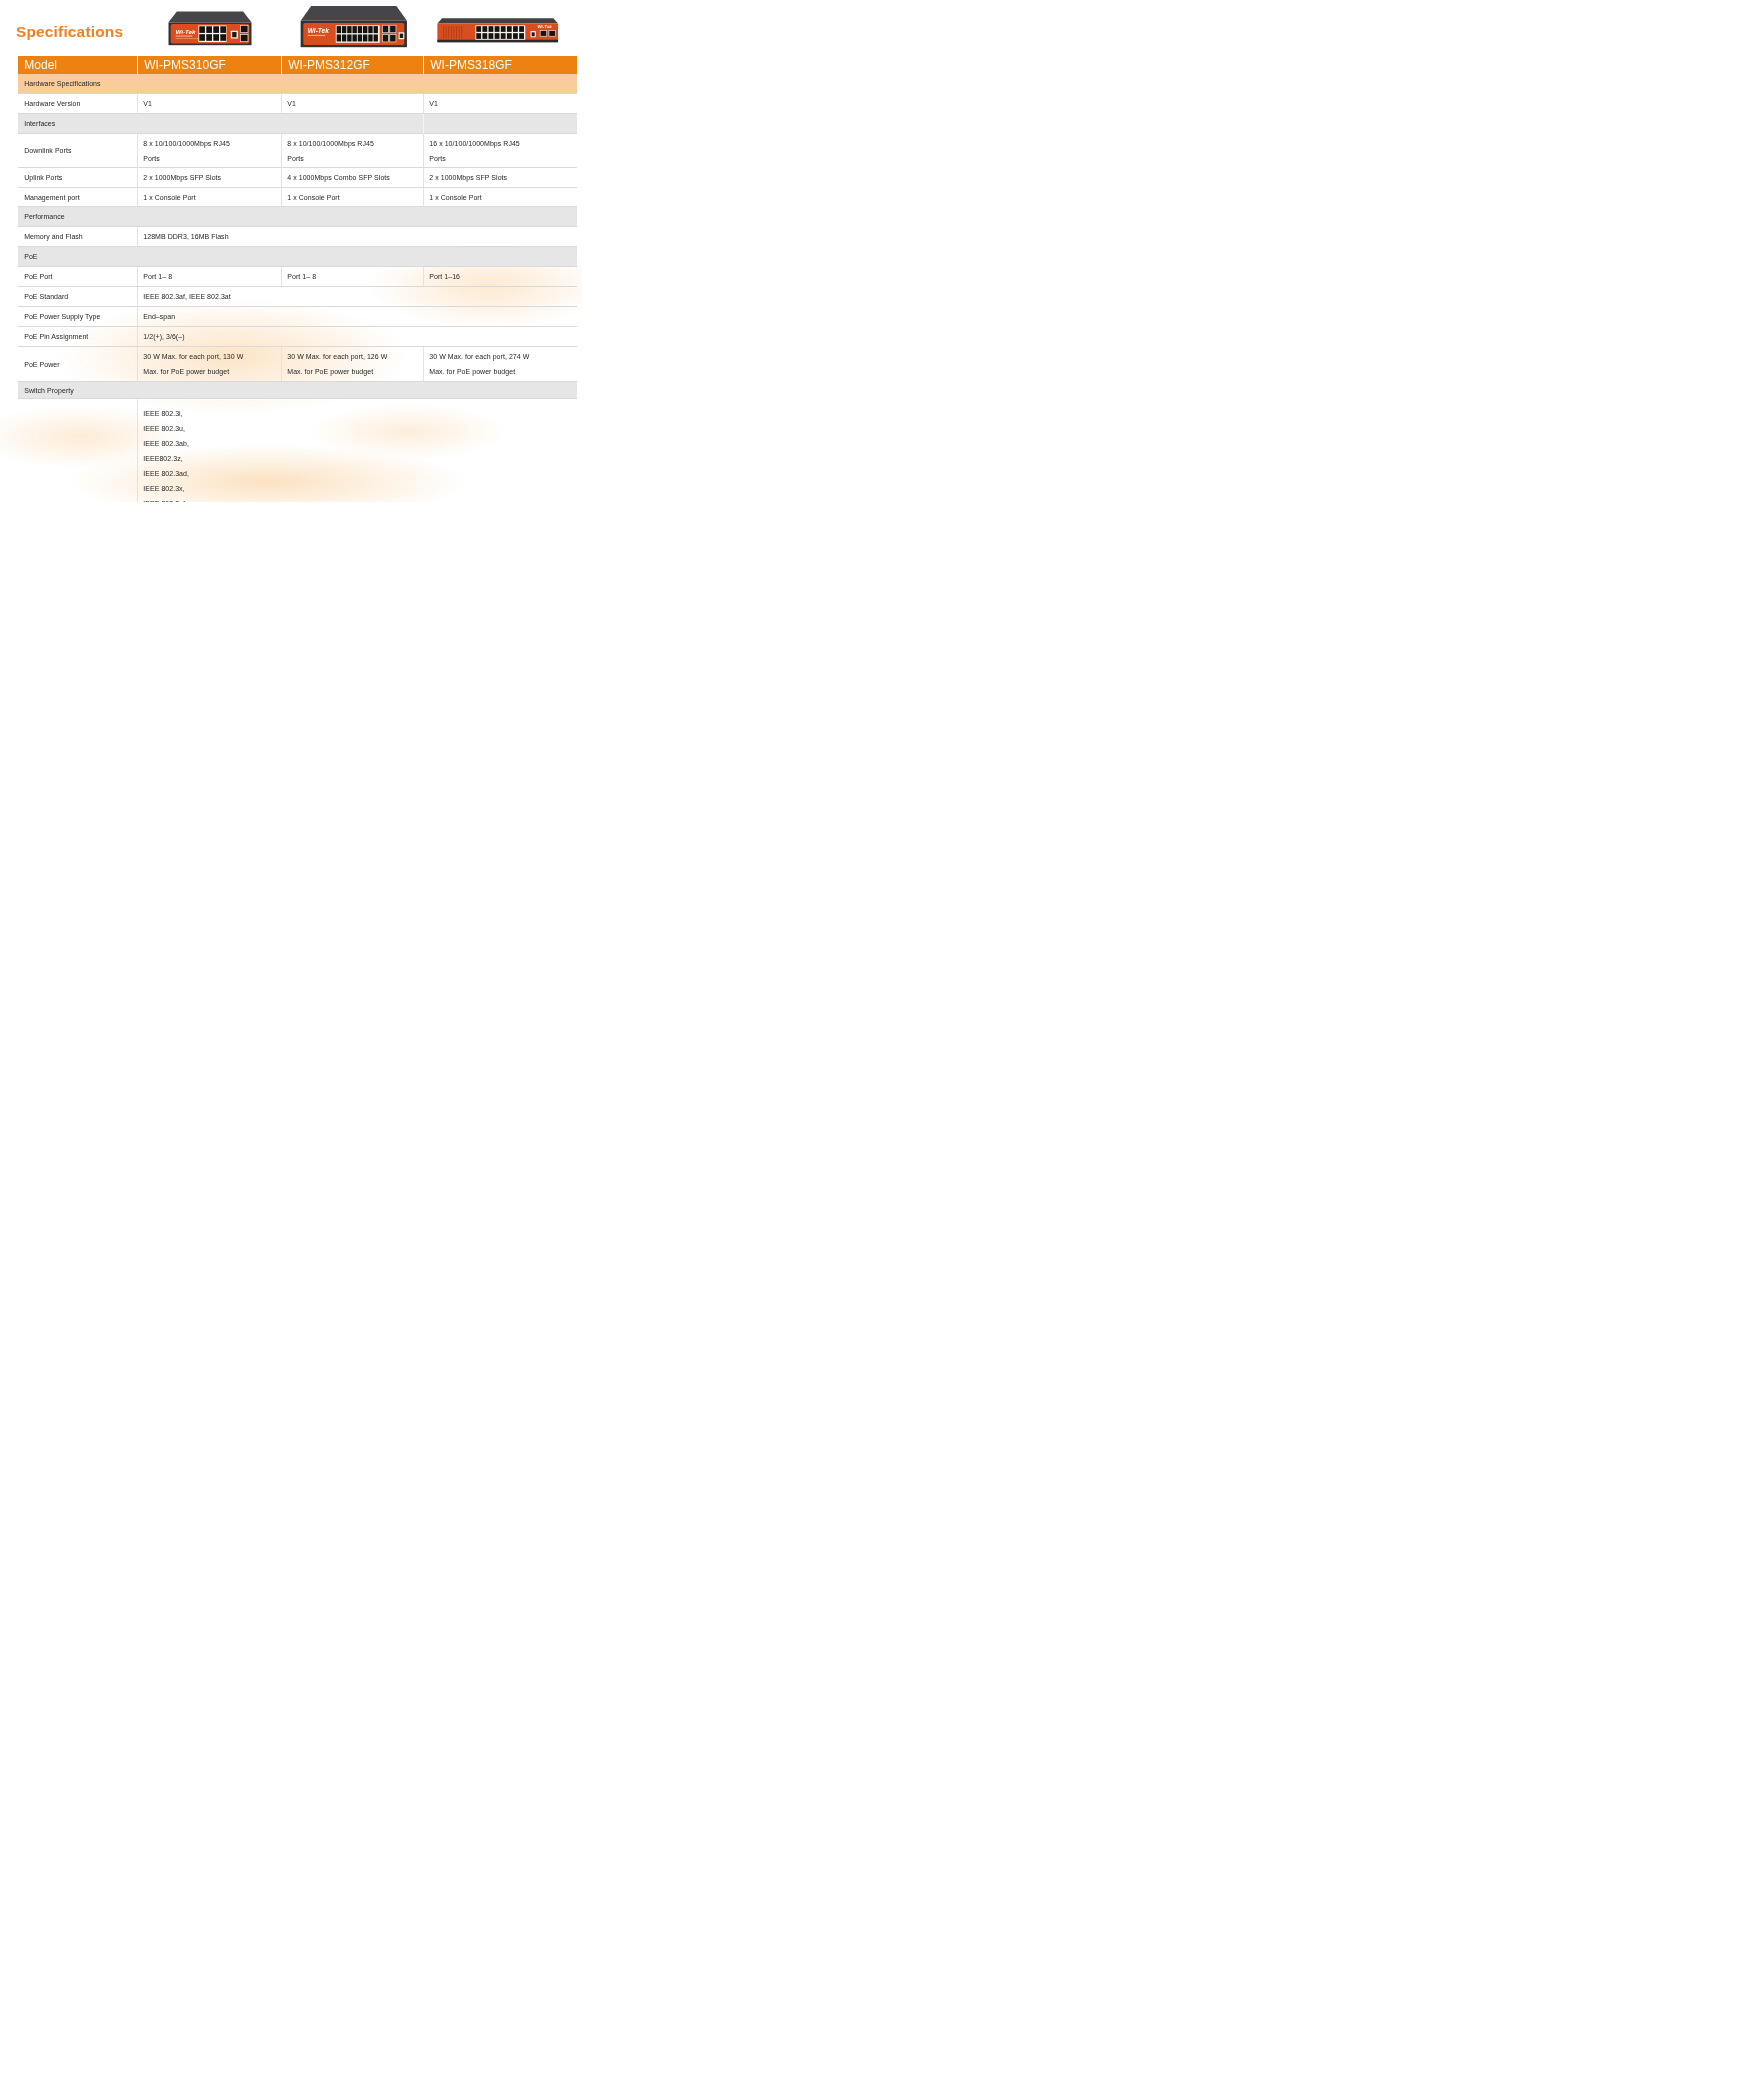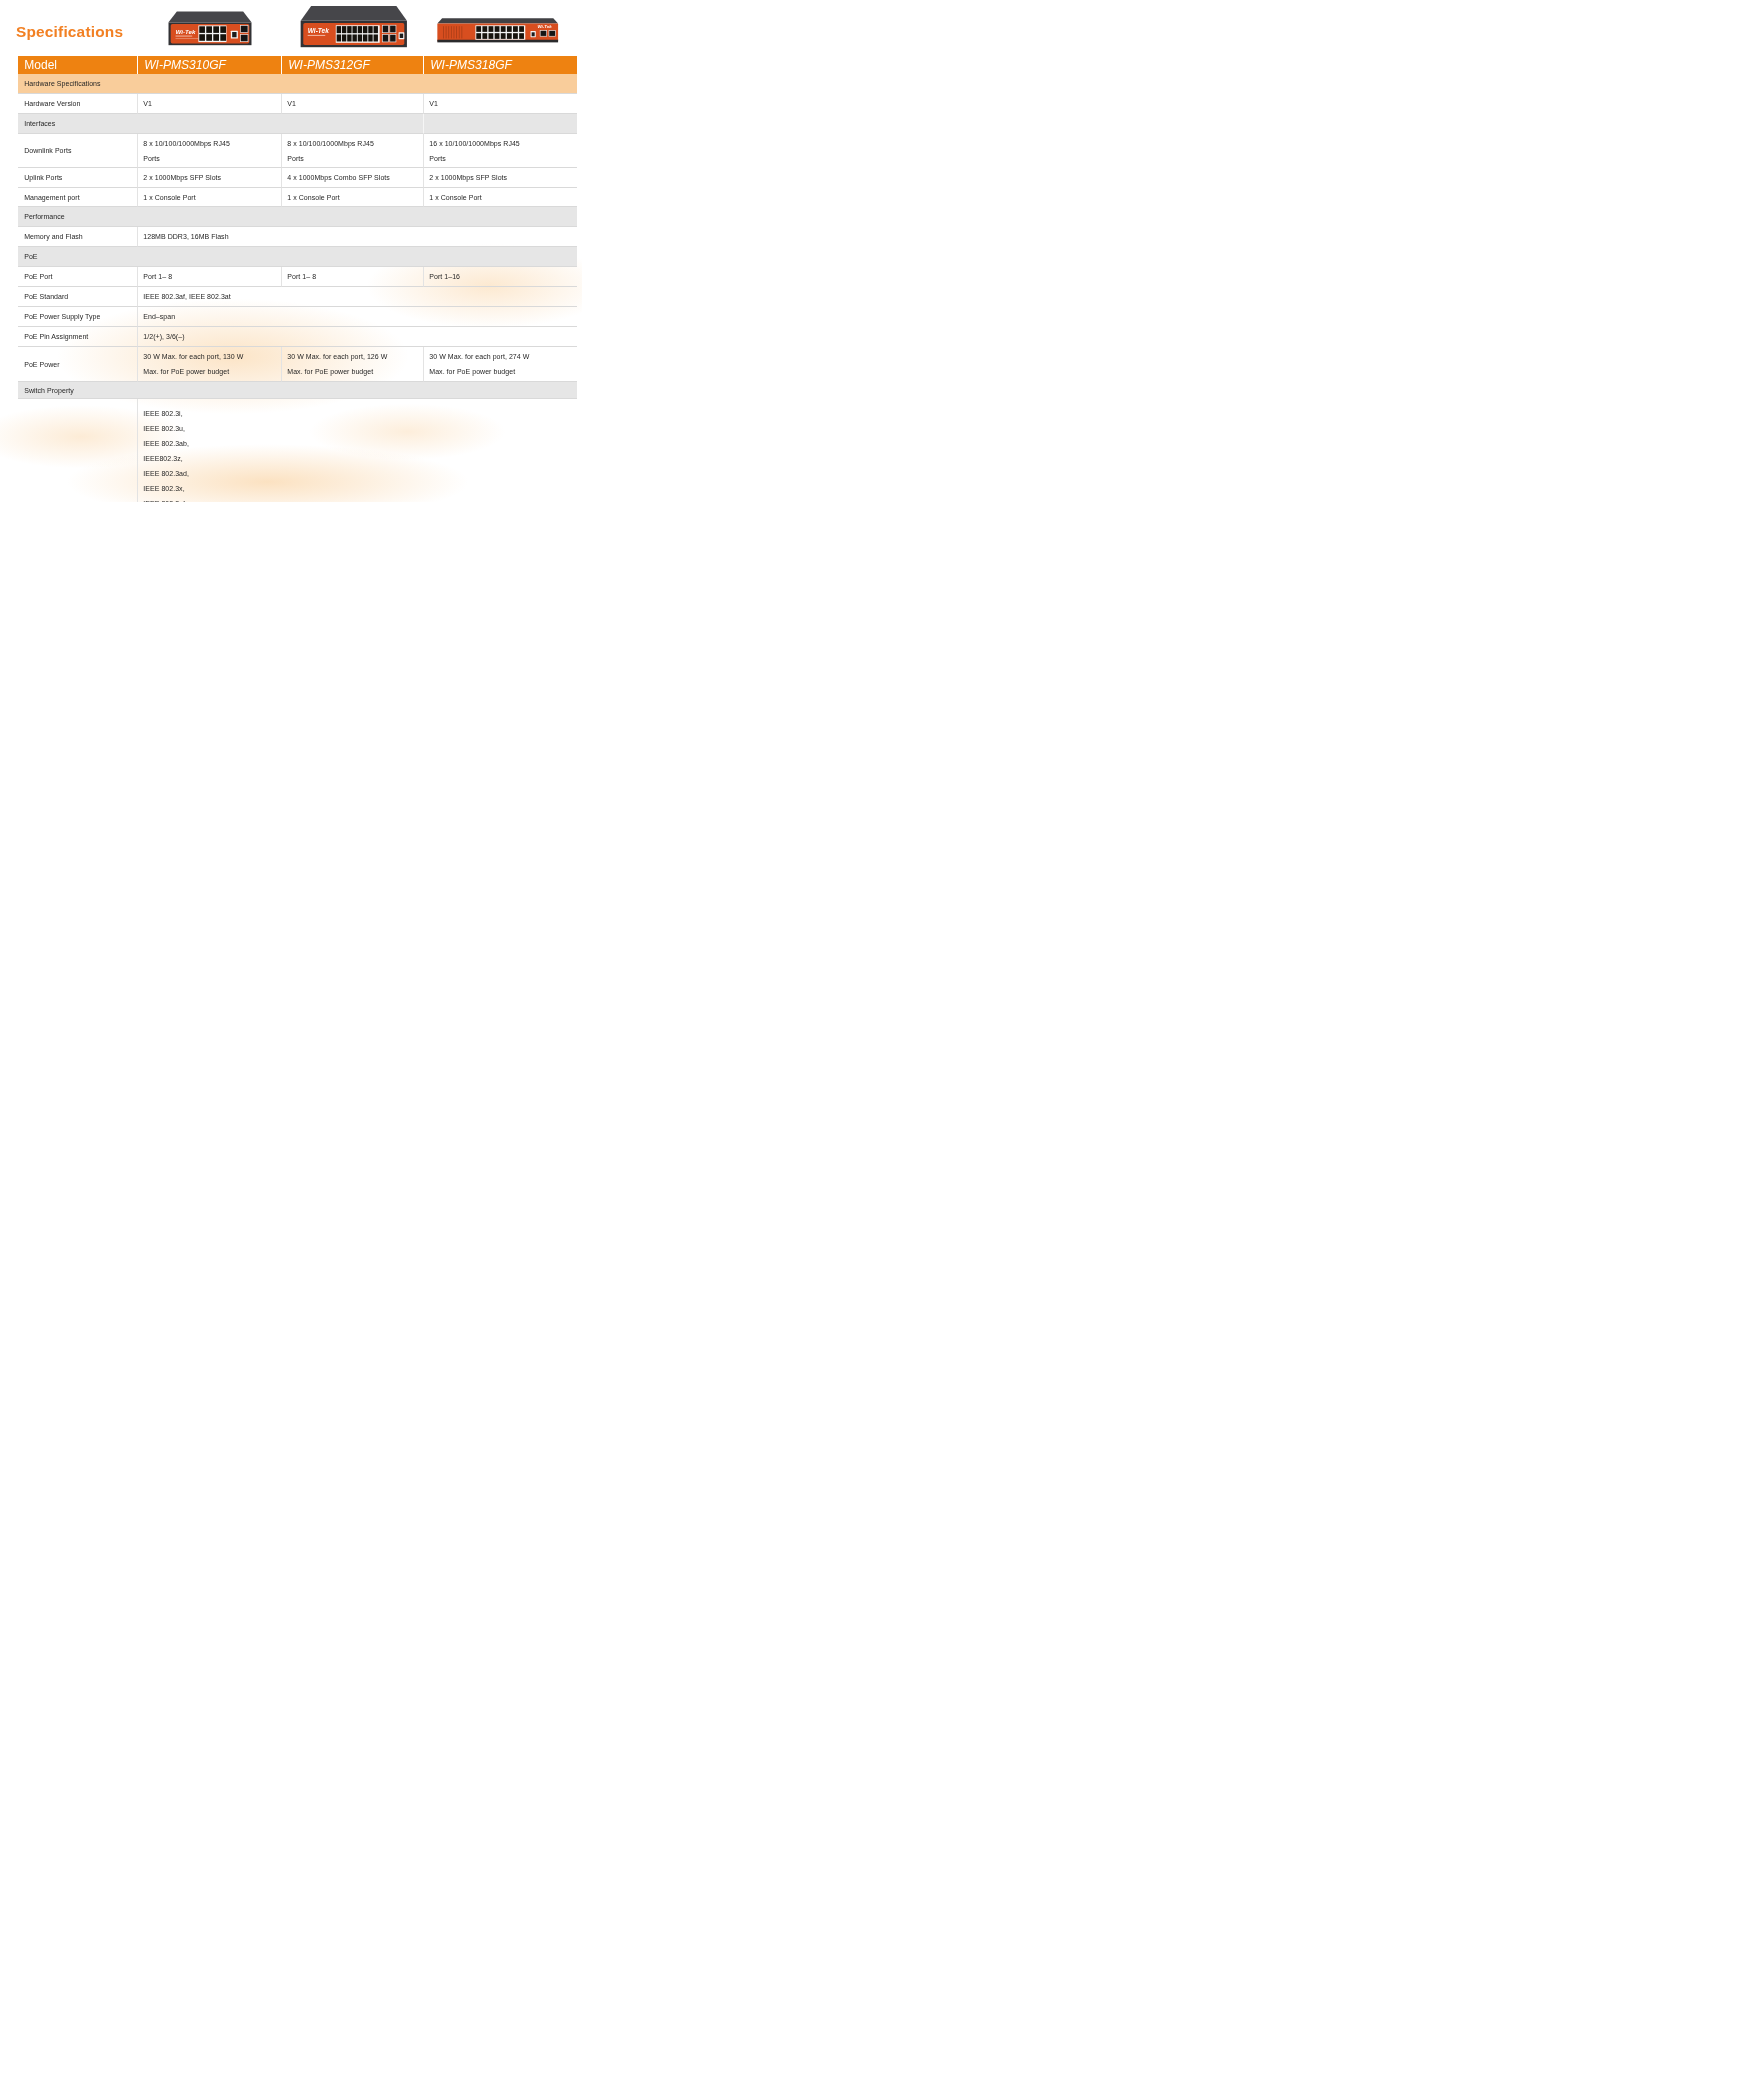--- a/index.html
+++ b/index.html
@@ -26,21 +26,21 @@
   table.spec{
     position:absolute; left:18px; top:56px; width:559px;
     border-collapse:separate; border-spacing:0; table-layout:fixed;
     font-size:7px; letter-spacing:0.04px;
   }
   td,th{box-sizing:border-box; vertical-align:middle; overflow:hidden; white-space:nowrap;}
   tr.head th{
     background:#ee8211; color:#ffffff; font-weight:400; text-align:left;
     height:18px; padding:0 0 0 6.2px; font-size:12px;
   }
-  tr.head th + th{border-left:1.3px solid #ffffff;font-style:italic;}
+  tr.head th + th{border-left:1.3px solid #ffffff;}
   td{border-bottom:0.9px solid #d9d9d9; background:transparent;}
   td.lbl{padding-left:6.2px;}
   td.v{padding-left:5.3px; border-left:0.9px solid #e3e3e3;}
   tr.band td{font-weight:400; padding-left:6.2px;}
   tr.band-orange td{background:#f9cd9b;}
   tr.band-gray td{background:#e6e6e6;}
   td.band-tail{border-left:1.3px solid #f6f6f6; padding-left:0;}
   .h39 td{height:17px;} .h44 td{height:19.4px;}
   .h45 td{height:20px;} .h46 td{height:20px;} .h78 td{height:34px;}
   .h79 td{height:35px;} .h550 td{height:242px;}

